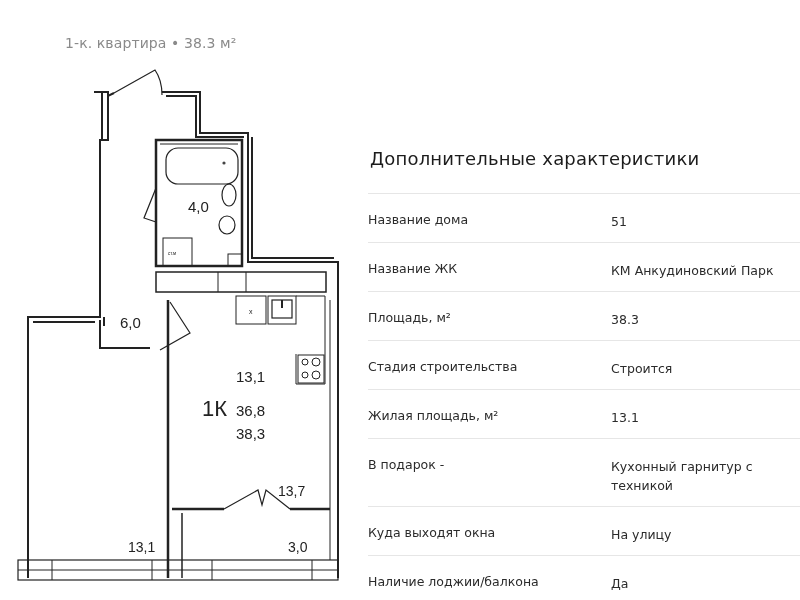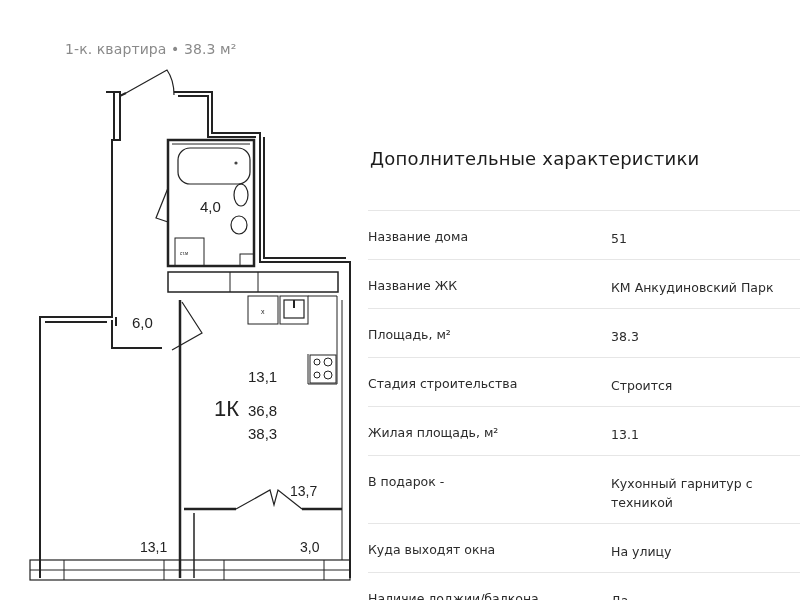--- a/index.html
+++ b/index.html
@@ -1,22 +1,22 @@
 <!DOCTYPE html>
 <html><head>
 <meta charset="utf-8">
 <style>
   html, body { margin: 0; padding: 0; background: #ffffff; }
   body { width: 800px; height: 600px; position: relative; overflow: hidden; font-family: "DejaVu Sans", sans-serif; color: #222; }
-  .plan-caption { position: absolute; left: 65px; top: 41px; font-size: 14px; color: #8a8a8a; letter-spacing: 0.1px; }
-  .plan { position: absolute; left: 12px; top: 60px; width: 350px; height: 540px; text-align: center; }
+  .plan-caption { position: absolute; left: 65px; top: 35px; font-size: 14px; color: #8a8a8a; letter-spacing: 0.1px; }
+  .plan { position: absolute; left: 0; top: 60px; width: 350px; height: 540px; text-align: center; }
   .plan svg { width: 350px; height: 540px; display: block; }
   .room-label { font-family: "Liberation Sans", sans-serif; fill: #222; }
   .details { position: absolute; left: 368px; top: 148px; width: 432px; }
-  .details-title { font-size: 18px; font-weight: normal; color: #1c1c1c; margin: 0 0 41px 2px; letter-spacing: 0.2px; }
+  .details-title { font-size: 18px; font-weight: normal; color: #1c1c1c; margin: 0 0 24px 2px; letter-spacing: 0.2px; }
   .row { display: flex; border-top: 1px solid #e6e6e6; padding: 18px 0 11px 0; font-size: 12.5px; color: #2b2b2b; min-height: 16px; }
   .row .k { width: 243px; padding-left: 0px; }
   .row .v { flex: 1; line-height: 19px; }
   .row.tall .v { padding-top: 0; }
 </style>
 </head>
 <body>
 
 <div class="plan-caption">1-к. квартира • 38.3 м²</div>
 

